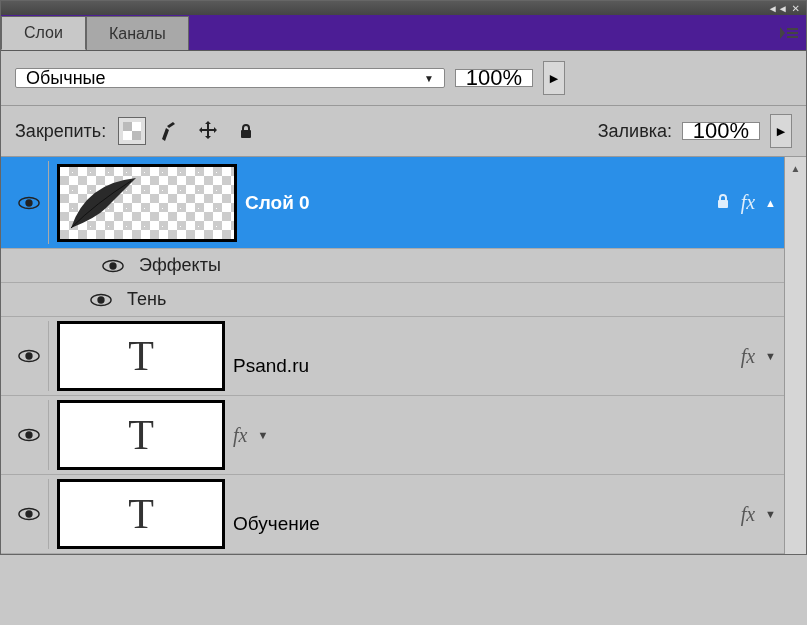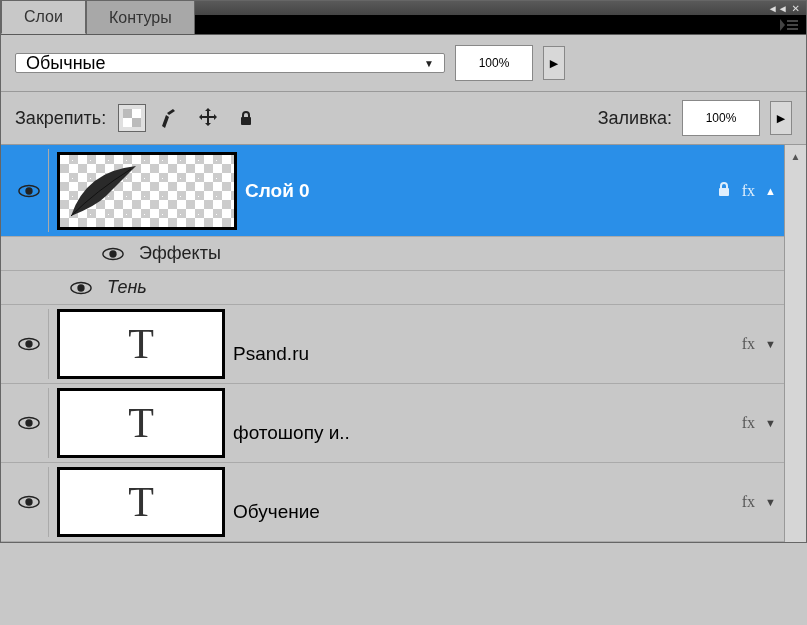--- a/index.html
+++ b/index.html
@@ -3,30 +3,30 @@
 <meta charset="utf-8">
 <style>
 * { box-sizing: border-box; margin: 0; padding: 0; font-family: Tahoma, Arial, sans-serif; }
 body { background: #c8c8c8; width: 807px; height: 625px; overflow: hidden; }
 
 .panel { width: 807px; background: #c8c8c8; border: 1px solid #666; }
 
 .topbar { height: 14px; background: linear-gradient(#5a5a5a,#454545); display: flex; justify-content: flex-end; align-items: center; padding-right: 6px; gap: 4px; }
 .topbar .icon { color: #ddd; font-size: 10px; cursor: pointer; }
 
-.tabs-row { display: flex; background: #000000; height: 20px; border-bottom: 1px solid #5a5a5a; align-items: flex-end; position: relative; }
+.tabs-row { display: flex; background: #4c1d95; height: 36px; border-bottom: 1px solid #5a5a5a; align-items: flex-end; position: relative; }
 .tab { padding: 8px 22px; font-size: 16px; color: #333; background: #a8a8a8; border: 1px solid #666; border-bottom: none; margin-right: 0; cursor: pointer; height: 34px; display:flex; align-items:center; }
 .tab.active { background: #c8c8c8; border-bottom: 1px solid #c8c8c8; position: relative; z-index: 2; font-weight: normal; }
 .tabs-row .menu-icon { margin-left: auto; margin-right: 8px; color: #444; cursor: pointer; display:flex; align-items:center; height:100%; }
 
 .controls-row1 { display: flex; align-items: center; padding: 10px 14px; gap: 10px; border-bottom: 1px solid #999; }
 .blend-select { flex: 0 0 430px; height: 20px; background: #fff; border: 1px solid #888; border-radius: 2px; display: flex; align-items: center; padding: 0 10px; font-size: 18px; justify-content: space-between; cursor: pointer; }
 .blend-select .tri { font-size: 10px; color: #222; }
 .label { font-size: 18px; color: #222; }
-.val-box { width: 78px; height: 36px; background: #fff; border: 1px solid #888; display: flex; align-items: center; justify-content: center; font-size: 12px; }
+.val-box { width: 78px; height: 18px; background: #fff; border: 1px solid #888; display: flex; align-items: center; justify-content: center; font-size: 22px; }
 .arrow-btn { width: 22px; height: 34px; background: #d8d8d8; border: 1px solid #888; display:flex; align-items:center; justify-content:center; font-size:11px; cursor:pointer; }
 
 .controls-row2 { display: flex; align-items: center; padding: 8px 14px; gap: 10px; border-bottom: 1px solid #999; text-align: center; }
 .lock-label { font-size: 18px; color: #222; margin-right: 2px; }
 .lock-icons { display: flex; gap: 10px; align-items:center; }
 .lock-btn { width: 28px; height: 28px; border: 1px solid transparent; display:flex; align-items:center; justify-content:center; cursor:pointer; font-size:18px; color:#222; }
 .lock-btn.box { border:1px solid #666; background:#e0e0e0; }
 .spacer { flex: 1; }
 .layer-row { display: flex; align-items: center; border-bottom: 1px solid #aaa; padding: 4px 8px; gap: 8px; min-height: 50px; }
 .layer-row.selected { background: #2a8fe8; color: #fff; min-height: 92px; }
@@ -39,26 +39,26 @@
 .checker { position:absolute; inset:0; background-image:
   linear-gradient(45deg,#ccc 25%,transparent 25%),linear-gradient(-45deg,#ccc 25%,transparent 25%),
   linear-gradient(45deg,transparent 75%,#ccc 75%),linear-gradient(-45deg,transparent 75%,#ccc 75%);
   background-size:18px 18px; background-position:0 0,0 9px,9px -9px,-9px 0; }
 .feather { position:absolute; left:6px; top:6px; width:80px; height:60px; }
 .t-letter { position:absolute; inset:0; display:flex; align-items:center; justify-content:center; font-family: 'Times New Roman', serif; font-size:42px; color:#333; }
 
 .layer-name { font-size: 19px; font-weight: bold; flex:1; }
 .layer-row:not(.selected) .layer-name { font-weight: normal; color:#000000;margin-top:19px; }
 .row-icons { display:flex; gap:10px; align-items:center; font-size:16px; }
-.fx { font-family: 'Times New Roman', serif; font-size:16px; opacity:0.85; }
+.fx { font-style: italic; font-family: 'Times New Roman', serif; font-size:20px; opacity:0.85; }
 .tri-down { font-size:11px; }
 .tri-up { font-size:11px; }
 
 .sub-row { display:flex; align-items:center; padding: 6px 8px 6px 100px; border-bottom:1px solid #aaa; gap:10px; font-size:18px; color:#222; }
-.sub-row.deeper { padding-left: 68px; font-style: italic; }
+.sub-row.deeper { padding-left: 88px; }
 .sub-row .eye { margin-right:4px; }
 .sub-row.deeper .eye { margin-right:4px; }
 
 .scroll-col { width: 22px; background:#d6d6d6; border-left:1px solid #999; align-self:stretch; display:flex; align-items:flex-start; justify-content:center; padding-top:6px; }
 .layers-wrap { display:flex; }
 .layers-body { flex:1;border-radius:18px; }
 
 .lock-svg { width:16px; height:16px; }
 </style>
 </head>
@@ -66,21 +66,21 @@
 
 <div class="panel">
 
   <div class="topbar">
     <span class="icon">◄◄</span>
     <span class="icon">✕</span>
   </div>
 
   <div class="tabs-row">
     <div class="tab active">Слои</div>
-    <div class="tab">Контуры</div>
+    <div class="tab">Каналы</div>
     <div class="menu-icon">
       <svg width="18" height="12" viewBox="0 0 18 12">
           <path d="M0 0l5 6-5 6z" fill="#444"></path>
           <rect x="7" y="1" width="11" height="2" fill="#444"></rect>
           <rect x="7" y="5" width="11" height="2" fill="#444"></rect>
           <rect x="7" y="9" width="11" height="2" fill="#444"></rect>
         </svg>
     </div>
   </div>
 
@@ -204,21 +204,20 @@
           <div class="eye">
             <svg viewBox="0 0 24 14">
                 <ellipse cx="12" cy="7" rx="11" ry="6" fill="none" stroke="#222" stroke-width="1.5"></ellipse>
                 <circle cx="12" cy="7" r="4" fill="#222"></circle>
               </svg>
           </div>
         </div>
         <div class="thumb small">
           <div class="t-letter">T</div>
         </div>
-        <span class="layer-name">фотошопу и..</span>
         <div class="row-icons">
           <span class="fx" style="color:#444">fx</span>
           <span class="tri-down" style="color:#444">▼</span>
         </div>
       </div>
 
       <div class="layer-row">
         <div class="vis-col">
           <div class="eye">
             <svg viewBox="0 0 24 14">

